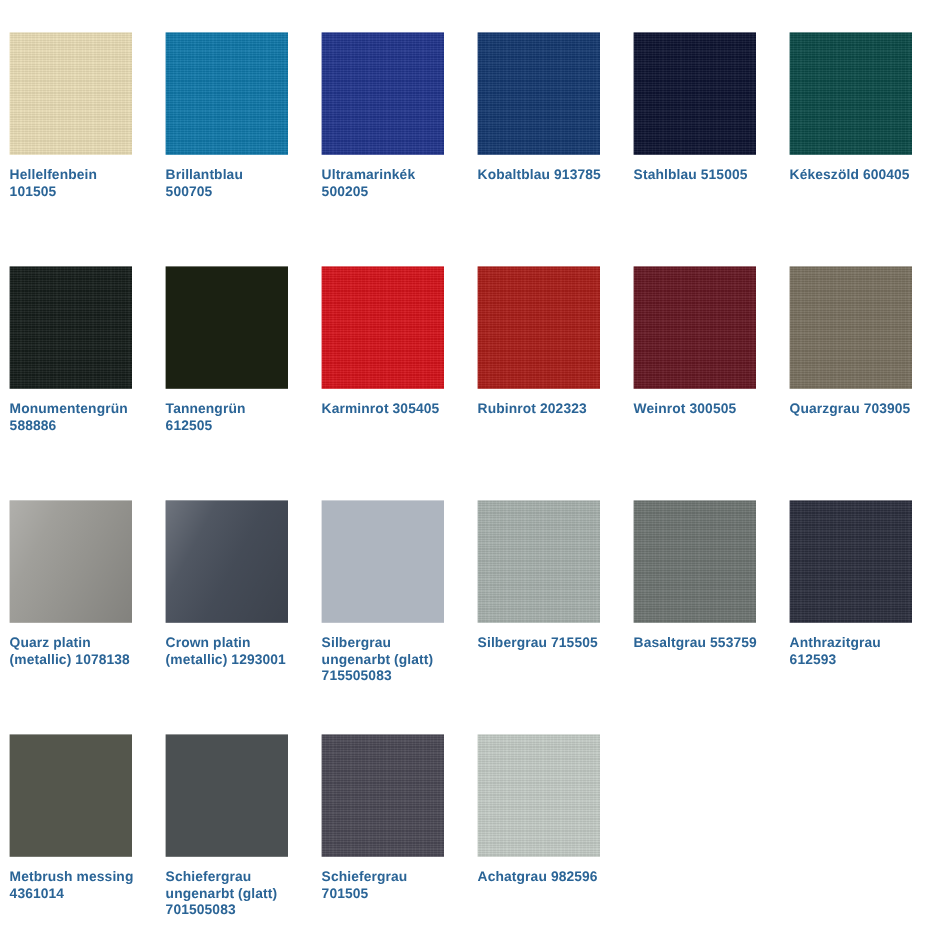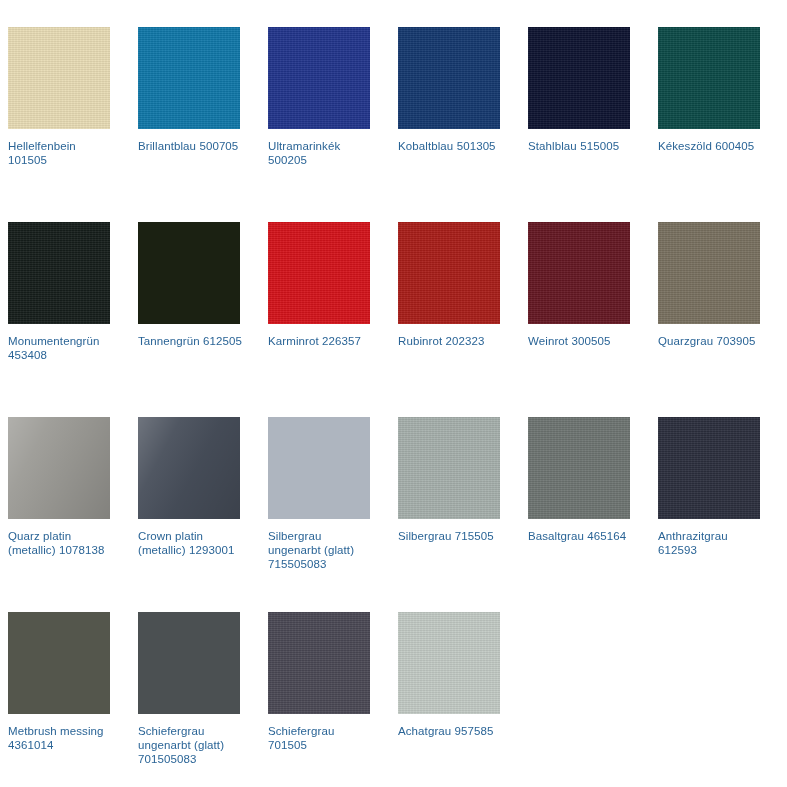--- a/index.html
+++ b/index.html
@@ -19,20 +19,21 @@
     grid-template-columns: repeat(6, 130px);
     grid-template-rows: repeat(4, 195px);
     padding: 27px 0 0 8px;
     box-sizing: border-box;
   }
   .swatch-cell {
     width: 130px;
     height: 195px;
     box-sizing: border-box;
     position: relative;
+    font-weight: bold;
   }
   .swatch-chip {
     width: 102px;
     height: 102px;
     display: block;
     position: relative;
     overflow: hidden;
   }
   .swatch-chip .tex {
     position: absolute;
@@ -93,51 +94,51 @@
     <div class="swatch-cell">
       <div class="swatch-chip" style="background-color: rgb(33, 52, 139);">
         <div class="tex tex-weave"></div>
       </div>
       <div class="swatch-label">Ultramarinkék 500205</div>
     </div>
     <div class="swatch-cell">
       <div class="swatch-chip" style="background-color: rgb(20, 56, 110);">
         <div class="tex tex-weave"></div>
       </div>
-      <div class="swatch-label">Kobaltblau 501305</div>
+      <div class="swatch-label">Kobaltblau 913785</div>
     </div>
     <div class="swatch-cell">
       <div class="swatch-chip" style="background-color: rgb(13, 19, 48);">
         <div class="tex tex-weave"></div>
       </div>
       <div class="swatch-label">Stahlblau 515005</div>
     </div>
     <div class="swatch-cell">
       <div class="swatch-chip" style="background-color: rgb(11, 74, 71);">
         <div class="tex tex-weave"></div>
       </div>
       <div class="swatch-label">Kékeszöld 600405</div>
     </div>
     <div class="swatch-cell">
       <div class="swatch-chip" style="background-color: rgb(21, 29, 26);">
         <div class="tex tex-weave"></div>
       </div>
-      <div class="swatch-label">Monumentengrün 453408</div>
+      <div class="swatch-label">Monumentengrün 588886</div>
     </div>
     <div class="swatch-cell">
       <div class="swatch-chip" style="background-color: rgb(27, 33, 18);">
         <div class="tex tex-smooth"></div>
       </div>
       <div class="swatch-label">Tannengrün 612505</div>
     </div>
     <div class="swatch-cell">
       <div class="swatch-chip" style="background-color: rgb(212, 18, 26);">
         <div class="tex tex-weave"></div>
       </div>
-      <div class="swatch-label">Karminrot 226357</div>
+      <div class="swatch-label">Karminrot 305405</div>
     </div>
     <div class="swatch-cell">
       <div class="swatch-chip" style="background-color: rgb(168, 29, 24);">
         <div class="tex tex-weave"></div>
       </div>
       <div class="swatch-label">Rubinrot 202323</div>
     </div>
     <div class="swatch-cell">
       <div class="swatch-chip" style="background-color: rgb(100, 23, 34);">
         <div class="tex tex-weave"></div>
@@ -171,21 +172,21 @@
     <div class="swatch-cell">
       <div class="swatch-chip" style="background-color: rgb(166, 176, 172);">
         <div class="tex tex-weave"></div>
       </div>
       <div class="swatch-label">Silbergrau 715505</div>
     </div>
     <div class="swatch-cell">
       <div class="swatch-chip" style="background-color: rgb(109, 116, 113);">
         <div class="tex tex-weave"></div>
       </div>
-      <div class="swatch-label">Basaltgrau 465164</div>
+      <div class="swatch-label">Basaltgrau 553759</div>
     </div>
     <div class="swatch-cell">
       <div class="swatch-chip" style="background-color: rgb(43, 46, 61);">
         <div class="tex tex-weave"></div>
       </div>
       <div class="swatch-label">Anthrazitgrau 612593</div>
     </div>
     <div class="swatch-cell">
       <div class="swatch-chip" style="background-color: rgb(84, 86, 76);">
         <div class="tex tex-smooth"></div>
@@ -201,15 +202,15 @@
     <div class="swatch-cell">
       <div class="swatch-chip" style="background-color: rgb(74, 72, 84);">
         <div class="tex tex-weave"></div>
       </div>
       <div class="swatch-label">Schiefergrau 701505</div>
     </div>
     <div class="swatch-cell">
       <div class="swatch-chip" style="background-color: rgb(194, 202, 196);">
         <div class="tex tex-weave"></div>
       </div>
-      <div class="swatch-label">Achatgrau 957585</div>
+      <div class="swatch-label">Achatgrau 982596</div>
     </div>
   </div>
 
 </body></html>

